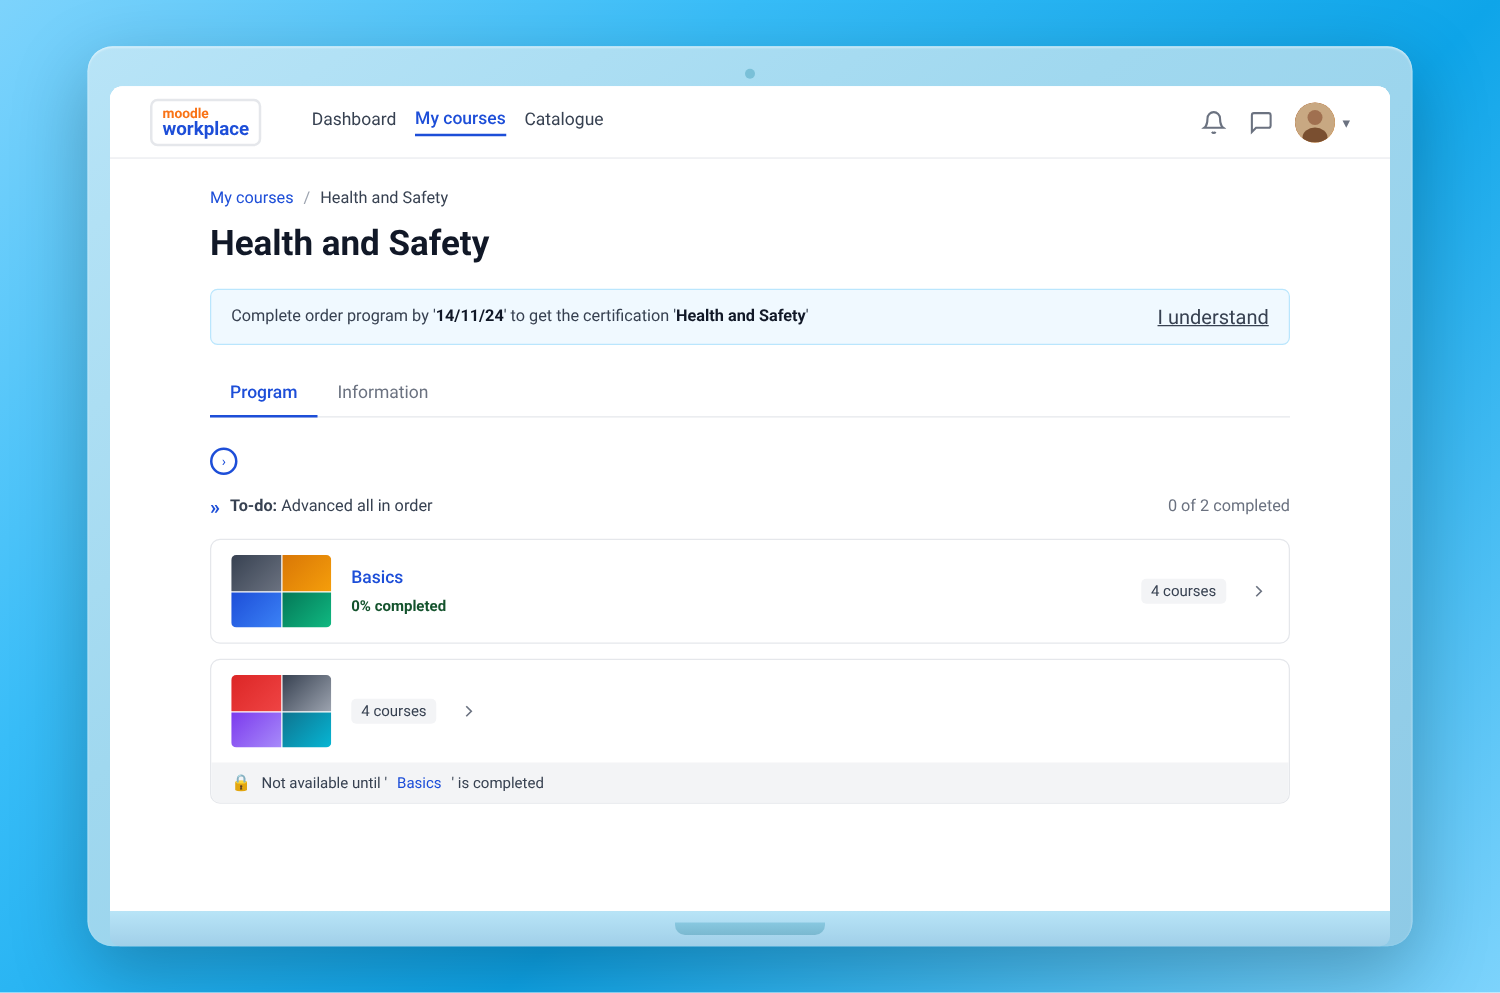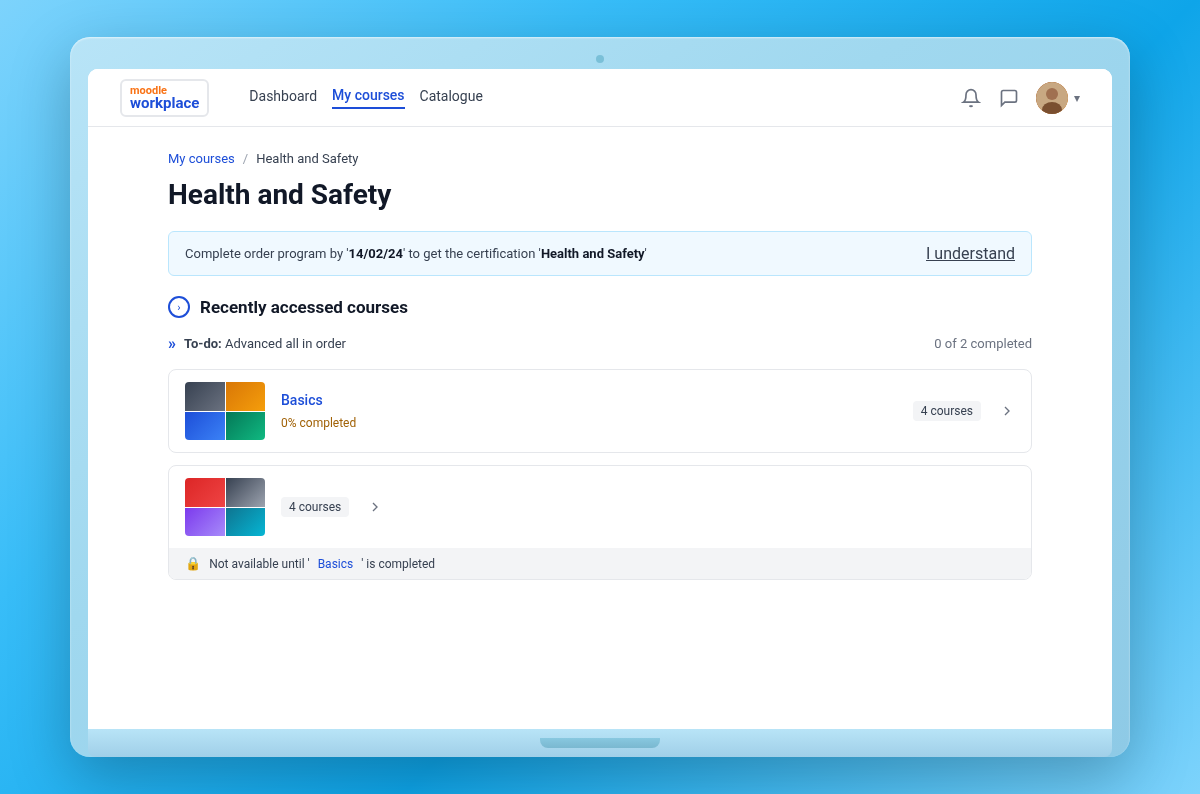--- a/index.html
+++ b/index.html
@@ -360,21 +360,22 @@
       color: #1d4ed8;
       font-weight: 500;
       cursor: pointer;
       text-decoration: none;
       display: block;
       margin-bottom: 4px;
     }
 
     .course-progress {
       font-size: 12px;
-      color: #a16207;
+      color: #14532d;
+      font-weight: bold;
     }
 
     .courses-count {
       display: flex;
       align-items: center;
       gap: 18px;
       font-size: 13px;
       color: #374151;
       cursor: pointer;
     }
@@ -458,29 +459,32 @@
         <div class="breadcrumb">
           <span>My courses</span>
           <span class="breadcrumb-separator">/</span>
           <span class="breadcrumb-current">Health and Safety</span>
         </div>
 
         <h1 class="page-title">Health and Safety</h1>
 
         <div class="certification-banner">
           <div class="cert-text">
-            <span>Complete order program by '</span><strong>14/02/24</strong><span>' to get the certification '</span><strong>Health and Safety</strong><span>'</span>
+            <span>Complete order program by '</span><strong>14/11/24</strong><span>' to get the certification '</span><strong>Health and Safety</strong><span>'</span>
           </div>
           <span class="understand-link">I understand</span>
         </div>
 
+        <div class="tabs">
+          <div class="tab active">Program</div>
+          <div class="tab">Information</div>
+        </div>
 
         <div class="section-header">
           <div class="chevron-right-circle">›</div>
-          <span class="section-title">Recently accessed courses</span>
         </div>
 
         <div class="todo-row">
           <div class="todo-left">
             <span class="double-chevron">»</span>
             <span class="todo-label">
               <strong>To-do:</strong>
               <span>Advanced all in order</span>
             </span>
           </div>

